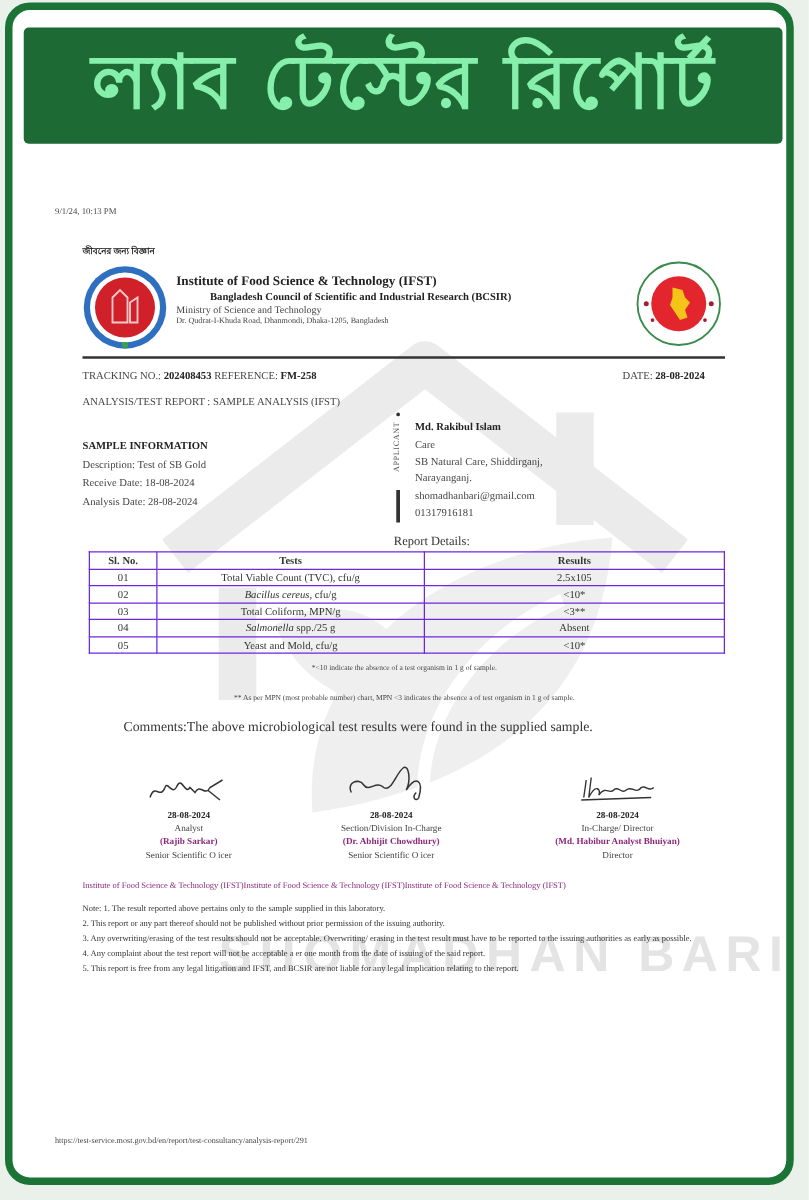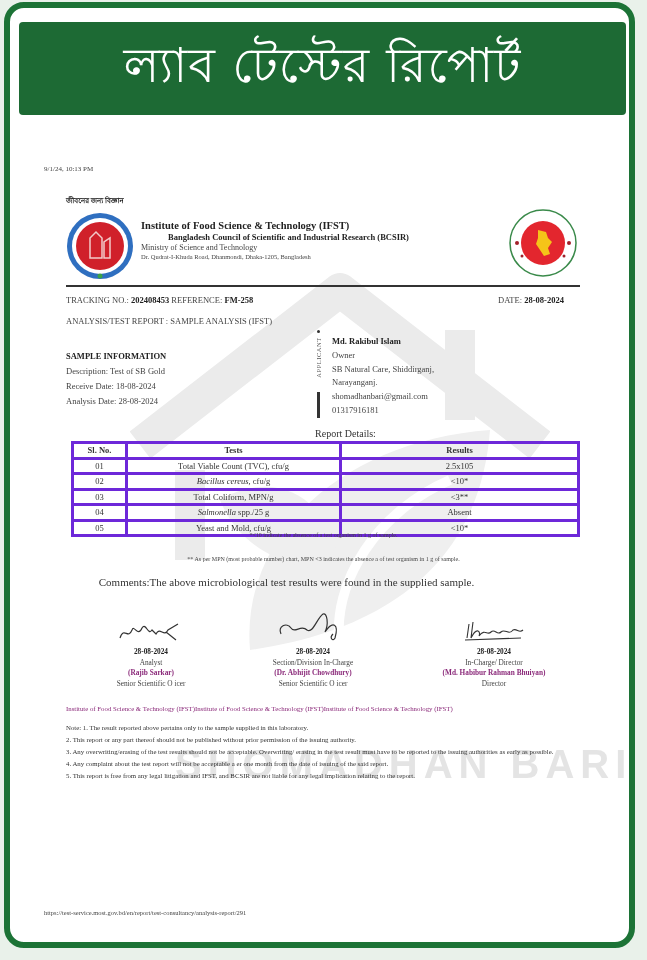--- a/index.html
+++ b/index.html
@@ -1,19 +1,19 @@
 <!DOCTYPE html>
 <html><head>
 <meta charset="utf-8">
 <style>
   html, body { margin:0; padding:0; }
   body { width:647px; height:960px; background:#e9f1ea; position:relative; overflow:hidden; font-family:"Liberation Sans", sans-serif; color:#333; }
   .frame { position:absolute; left:4px; top:2px; width:631px; height:946px; border:6px solid #1c7336; border-radius:20px; background:#fff; box-sizing:border-box; }
   .banner { position:absolute; left:19px; top:22px; width:607px; height:93px; background:#1d6a34; border-radius:4px; display:flex; align-items:center; justify-content:center; }
-  .banner span { color:#ffffff; font-size:48px; font-weight:normal; font-family:"DejaVu Sans", sans-serif; letter-spacing:1px; }
+  .banner span { color:#86efac; font-size:60px; font-weight:bold; font-family:"DejaVu Sans", sans-serif; letter-spacing:1px; }
   .abs { position:absolute; }
   .tiny { font-size:7px; color:#444; }
   .timestamp { left:44px; top:165px; }
   .slogan { left:66px; top:195px; font-size:7px; font-weight:bold; color:#111; }
   .logo-left { left:66px; top:212px; width:68px; height:68px; }
   .logo-right { left:508px; top:208px; width:70px; height:70px; }
   .inst { left:141px; top:219px; line-height:1.25; }
   .inst .l1 { font-size:10.5px; font-weight:bold; color:#222; }
   .inst .l2 { font-size:8.5px; font-weight:bold; color:#222;padding-left:27px; }
   .inst .l3 { font-size:8px; color:#444; }
@@ -27,21 +27,21 @@
   .sample { left:66px; top:349px; font-size:8.5px; line-height:15px; color:#444; }
   .sample .h { font-weight:bold; color:#222; font-size:8.5px; }
   .applicant-side { left:312px; top:330px; width:12px; height:88px; }
   .app-dot { position:absolute; left:5px; top:0; width:3px; height:3px; background:#333; border-radius:50%; }
   .app-label { position:absolute; left:-17px; top:24px; transform:rotate(-90deg); font-size:6.5px; color:#555; letter-spacing:0.5px; width:46px; text-align:center; }
   .app-bar { position:absolute; left:5px; top:62px; width:3px; height:26px; background:#333; }
   .applicant { left:332px; top:335px; font-size:8.5px; line-height:13.8px; color:#444; }
   .applicant .n { font-weight:bold; color:#222; }
   .rd-title { left:0; width:647px; top:428px; text-align:center; font-size:10px; color:#333;padding-left:22px; }
   table.results { position:absolute; left:71px; top:441px; width:509px; border-collapse:collapse; font-size:8.5px; color:#333; }
-  table.results th, table.results td { border:3px solid #6d28d9; padding:0; height:12.5px; text-align:center; }
+  table.results th, table.results td { border:1px solid #6d28d9; padding:0; height:12.5px; text-align:center; }
   table.results th { font-weight:bold; }
   .fn1 { left:0; width:647px; top:532px; text-align:center; font-size:6px; color:#444; }
   .fn2 { left:0; width:647px; top:556px; text-align:center; font-size:6px; color:#444; }
   .comments { left:0; width:573px; top:576px; text-align:center; font-size:11px; color:#333; }
   .sig { position:absolute; width:170px; text-align:center; font-size:7.3px; line-height:10.5px; color:#444; }
   .sig .d { font-weight:bold; color:#222; }
   .sig .nm { font-weight:bold; color:#8b2a7a; }
   .sig svg { display:block; margin:0 auto 3px; }
   .s1 { left:66px; top:618px; }
   .s2 { left:228px; top:608px; }
@@ -118,21 +118,21 @@
     <div>Analysis Date: 28-08-2024</div>
   </div>
 
   <div class="abs applicant-side">
     <div class="app-dot"></div>
     <div class="app-label">APPLICANT</div>
     <div class="app-bar"></div>
   </div>
   <div class="abs applicant">
     <div class="n">Md. Rakibul Islam</div>
-    <div>Owner</div>
+    <div>Care</div>
     <div>SB Natural Care, Shiddirganj,</div>
     <div>Narayanganj.</div>
     <div>shomadhanbari@gmail.com</div>
     <div>01317916181</div>
   </div>
 
   <div class="abs rd-title">Report Details:</div>
 
   <table class="results">
     <colgroup>
@@ -197,21 +197,21 @@
     <div>Section/Division In-Charge</div>
     <div class="nm">(Dr. Abhijit Chowdhury)</div>
     <div>Senior Scientific O icer</div>
   </div>
   <div class="sig s3">
     <svg width="70" height="26" viewBox="0 0 70 26">
         <path d="M6 22 L62 20 M10 6 L8 20 M14 4 L12 20 C18 8, 22 14, 20 18 C26 10, 28 18, 32 14 C36 10, 38 18, 42 14 C46 10, 50 18, 54 12 C58 10, 60 16, 64 12" fill="none" stroke="#333" stroke-width="1.1"></path>
       </svg>
     <div class="d">28-08-2024</div>
     <div>In-Charge/ Director</div>
-    <div class="nm">(Md. Habibur Rahman Bhuiyan)</div>
+    <div class="nm">(Md. Habibur Analyst Bhuiyan)</div>
     <div>Director</div>
   </div>
 
   <div class="abs inst-line">Institute of Food Science &amp; Technology (IFST)Institute of Food Science &amp; Technology (IFST)Institute of Food Science &amp; Technology (IFST)</div>
 
   <div class="abs notes">
     <div>Note: 1. The result reported above pertains only to the sample supplied in this laboratory.</div>
     <div>2. This report or any part thereof should not be published without prior permission of the issuing authority.</div>
     <div>3. Any overwriting/erasing of the test results should not be acceptable. Overwriting/ erasing in the test result must have to be reported to the issuing authorities as early as possible.</div>
     <div>4. Any complaint about the test report will not be acceptable a er one month from the date of issuing of the said report.</div>

